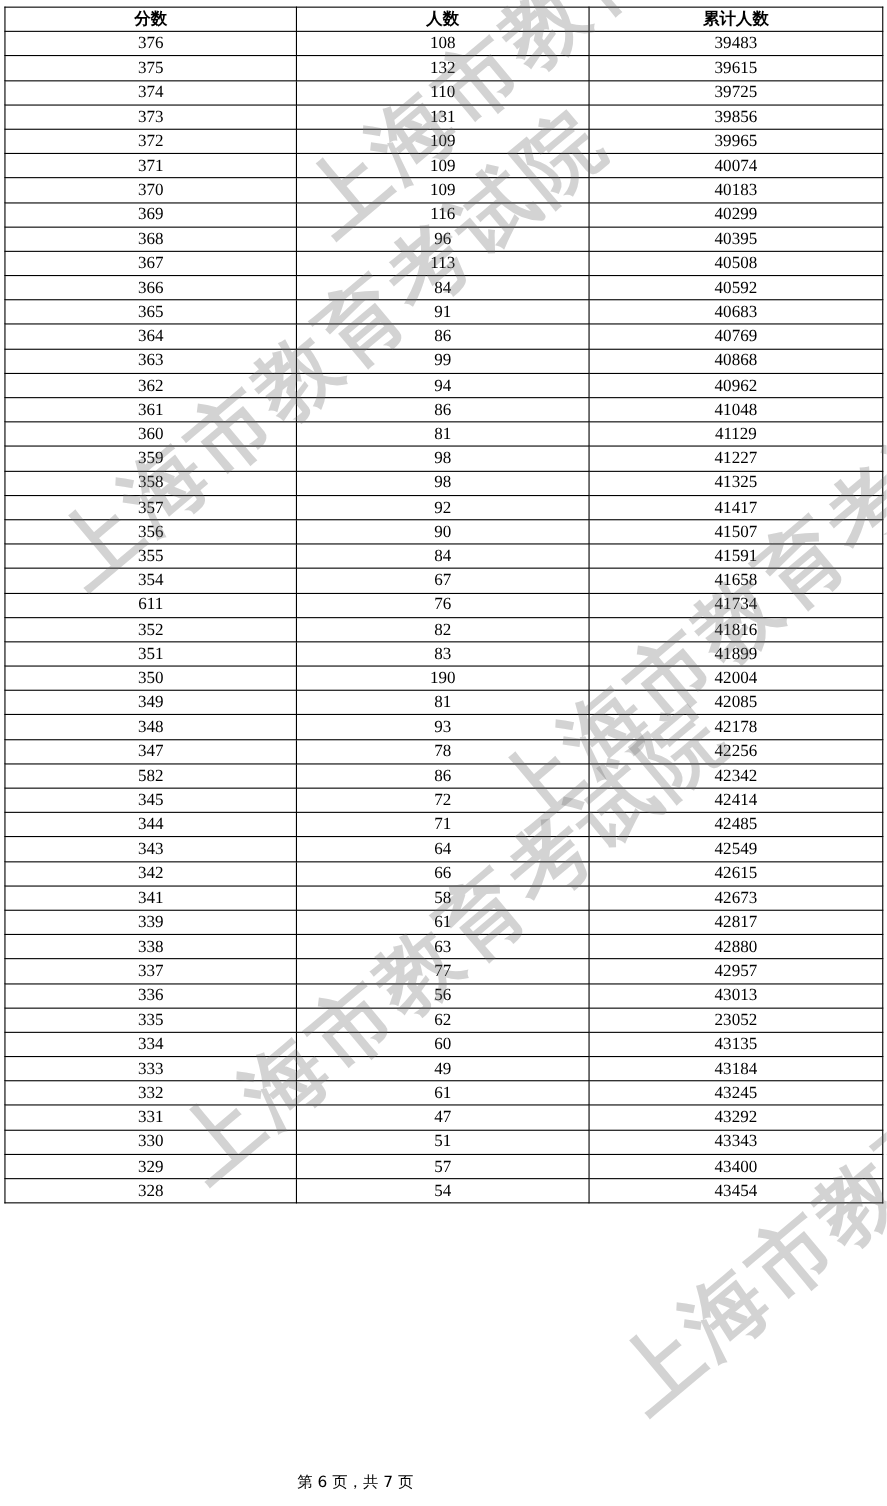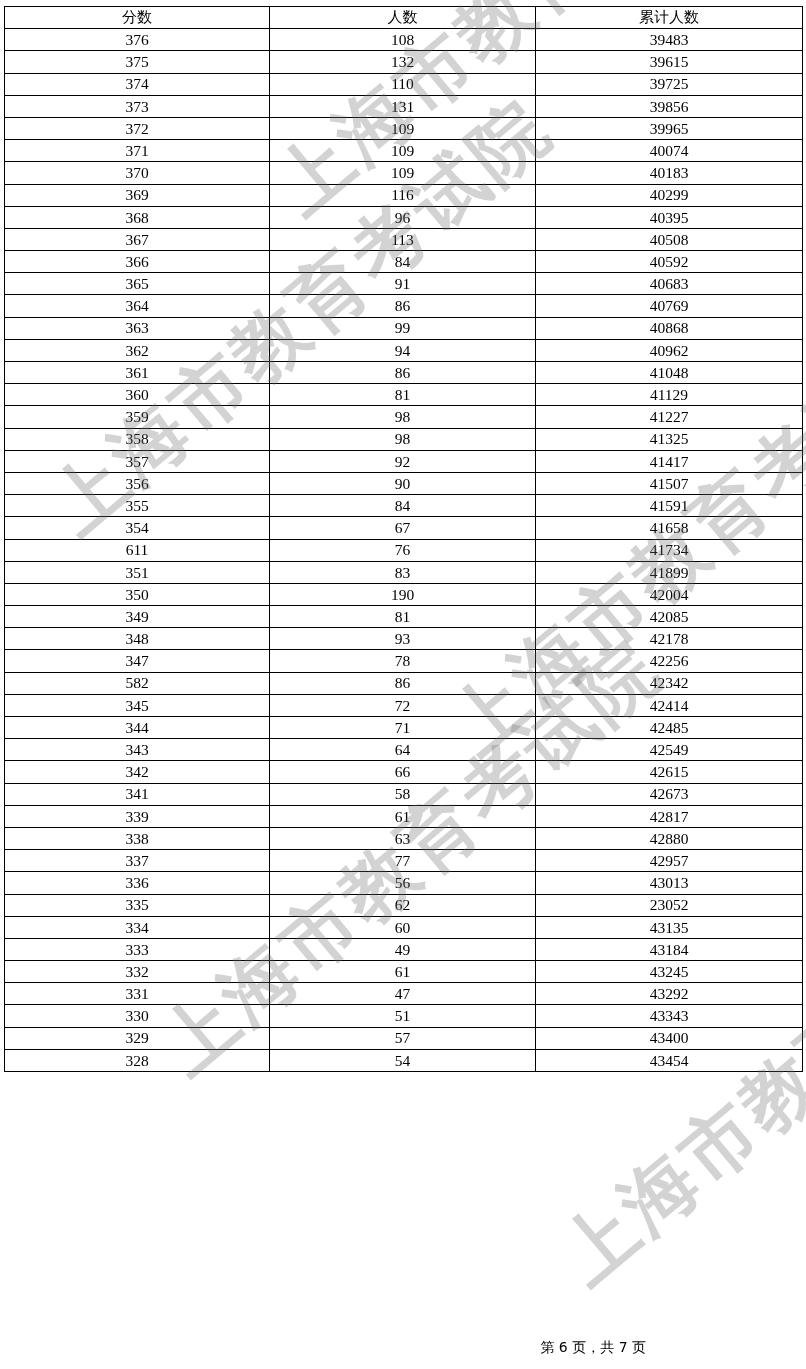--- a/index.html
+++ b/index.html
@@ -62,33 +62,33 @@
     font-size: 15.5px;
     line-height: 1;
     height: 21.2px;
     padding: 0;
     font-family: "Liberation Serif", serif;
     background: transparent;
   }
   table.score-table th {
     font-family: "DejaVu Sans", sans-serif;
     font-size: 15px;
-    font-weight: normal;
+    font-weight: bold;
     margin-left: 40px;
   }
   col.c1 { width: 265px; }
   col.c2 { width: 266px; }
   col.c3 { width: 267px; }
 
   .footer {
     position: absolute;
     left: 0;
     bottom: 12px;
     width: 646px;
-    text-align: right;
+    text-align: center;
     font-family: "DejaVu Sans", sans-serif;
     font-size: 14px;
     color: #000000;
     z-index: 6;
   }
 </style>
 </head>
 <body>
 
 <div class="page">
@@ -229,20 +229,25 @@
           <td>354</td>
           <td>67</td>
           <td>41658</td>
         </tr>
         <tr>
           <td>611</td>
           <td>76</td>
           <td>41734</td>
         </tr>
         <tr>
+          <td>352</td>
+          <td>82</td>
+          <td>41816</td>
+        </tr>
+        <tr>
           <td>351</td>
           <td>83</td>
           <td>41899</td>
         </tr>
         <tr>
           <td>350</td>
           <td>190</td>
           <td>42004</td>
         </tr>
         <tr>

